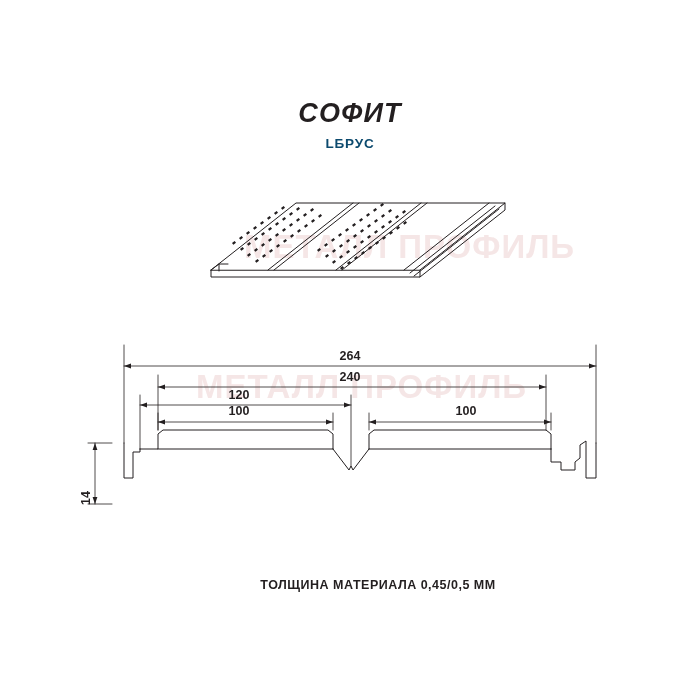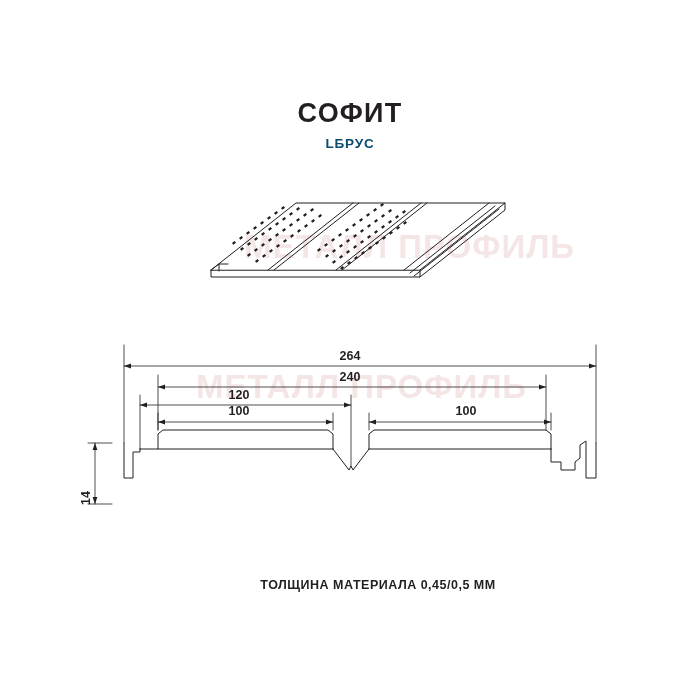--- a/index.html
+++ b/index.html
@@ -23,20 +23,21 @@
   .title {
     position: absolute;
     top: 98px;
     left: 0;
     width: 700px;
     text-align: center;
     font-size: 27px;
     font-weight: bold;
     letter-spacing: 1.2px;
     color: #231f20;
+    font-style: italic;
   }
   .subtitle {
     position: absolute;
     top: 136px;
     left: 0;
     width: 700px;
     text-align: center;
     font-size: 13.5px;
     font-weight: bold;
     letter-spacing: 0.8px;

